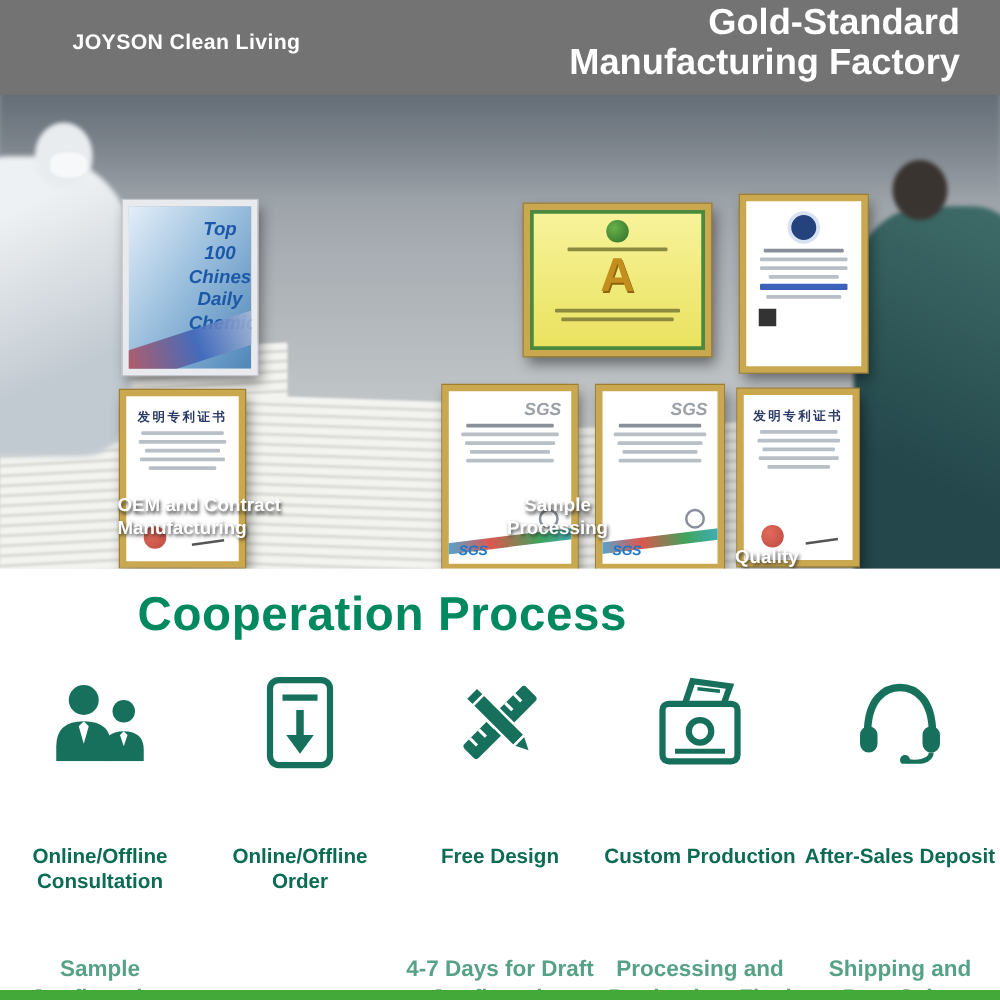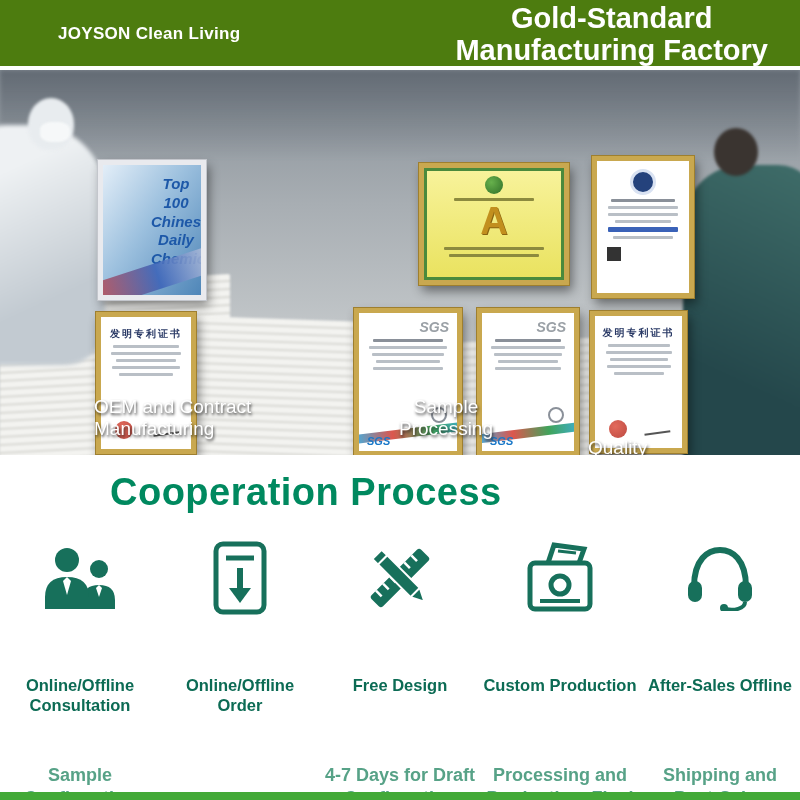--- a/index.html
+++ b/index.html
@@ -1,22 +1,22 @@
 <!DOCTYPE html>
 <html><head>
 <meta charset="utf-8">
 <style>
   * { margin:0; padding:0; box-sizing:border-box; }
   html,body { width:800px; height:800px; overflow:hidden; font-family:"Liberation Sans", sans-serif; background:#fff; }
   .page { position:relative; width:800px; height:800px; overflow:hidden; }
 
   
-  .header { position:absolute; top:0; left:0; width:800px; height:66px; background:#4d7c0f; z-index:5; }
+  .header { position:absolute; top:0; left:0; width:800px; height:76px; background:#737373; z-index:5; }
   .brand { position:absolute; left:58px; top:24px; color:#fff; font-weight:bold; font-size:17px; letter-spacing:.3px; }
-  .header-title { position:absolute; right:32px; top:3px; color:#fff; font-weight:bold; font-size:29px; line-height:1.1; text-align:center; white-space:pre-line; }
+  .header-title { position:absolute; right:32px; top:3px; color:#fff; font-weight:bold; font-size:29px; line-height:1.1; text-align:right; white-space:pre-line; }
 
   
   .photo { position:absolute; top:70px; left:0; width:800px; height:385px; overflow:hidden; background:linear-gradient(180deg,#858d95 0%,#a8aeb3 35%,#c8ccce 75%,#d8dad9 100%); }
   .photo-top-shade { position:absolute; top:0; left:0; width:800px; height:90px; background:linear-gradient(180deg,rgba(70,78,88,.55),rgba(70,78,88,0)); filter:blur(2px); }
   .worker-left-coat { position:absolute; left:-25px; top:55px; width:130px; height:240px; background:linear-gradient(155deg,#eef1f3 20%,#c2cad1 70%); border-radius:30px 70px 40px 0; filter:blur(2px); }
   .worker-left-head { position:absolute; left:28px; top:28px; width:46px; height:52px; background:#e8ecef; border-radius:50% 50% 45% 45%; filter:blur(1.5px); }
   .worker-left-mask { position:absolute; left:40px; top:52px; width:30px; height:20px; background:#f6f8f9; border-radius:40%; filter:blur(1px); }
   .worker-right-body { position:absolute; right:-18px; top:95px; width:135px; height:300px; background:linear-gradient(205deg,#3f6d69,#24474b 70%); border-radius:60px 40px 0 0; filter:blur(1.5px); }
   .worker-right-head { position:absolute; right:42px; top:58px; width:44px; height:48px; background:#3a3430; border-radius:50%; filter:blur(1.5px); }
   .stack { position:absolute; background:repeating-linear-gradient(180deg,#f3f3f0 0 6px,#d9d9d4 6px 8px); filter:blur(1px); transform:skewY(-3deg); border-radius:2px; }
@@ -64,21 +64,21 @@
   .c6-tag { text-align:center; color:#8a9099; font-size:6px; margin-top:2px; }
 
   .cert.c7 { left:354px; top:238px; width:108px; height:148px; }
   .cert.c8 { left:477px; top:238px; width:102px; height:148px; }
   .sgs-top { text-align:right; padding:6px 8px 0 0; color:#9aa0a6; font-weight:bold; font-style:italic; font-size:14px; }
   .sgs-wave { position:absolute; left:-6px; bottom:14px; width:120%; height:9px; background:linear-gradient(90deg,#2aa8e0,#d8443a,#2a9a4a,#2aa8e0); transform:rotate(-7deg); opacity:.9; }
   .sgs-bottom { position:absolute; left:8px; bottom:4px; color:#1a78c8; font-weight:bold; font-style:italic; font-size:11px; }
   .sgs-stamp { position:absolute; right:10px; bottom:28px; width:16px; height:16px; border-radius:50%; border:2px solid #8a9099; }
 
   
-  .caption { position:absolute; color:#fff; font-weight:normal; font-size:19px; line-height:1.18; white-space:pre-line; text-shadow:1px 2px 3px rgba(30,30,30,.85); }
+  .caption { position:absolute; color:#fff; font-weight:bold; font-size:15px; line-height:1.18; white-space:pre-line; text-shadow:1px 2px 3px rgba(30,30,30,.85); }
   .cap-left { left:94px; top:396px; text-align:left; }
   .cap-mid { left:386px; top:396px; width:120px; text-align:center; }
   .cap-right { left:588px; top:396px; width:130px; text-align:left;margin-top:41px; }
 
   
   .process { position:absolute; top:455px; left:0; width:800px; height:345px; background:#fff; }
   .process-title { margin:16px 0 0 110px; font-size:38px; font-weight:bold; color:#00895F; letter-spacing:.5px; }
   .steps { display:flex; margin-top:22px; }
   .step { width:160px; display:flex; flex-direction:column; align-items:center; text-align:center; padding:0 2px;gap:45px; }
   .icon-box { height:84px; display:flex; align-items:center; justify-content:center; color:#17705B; }
@@ -271,21 +271,21 @@
       <div class="step">
         <div class="icon-box">
           <svg width="72" height="66" viewBox="0 0 72 66" fill="none" stroke="currentColor">
             <path d="M10 42 C10 14 24 5 36 5 C48 5 62 14 62 42" stroke-width="6"></path>
             <rect x="4" y="36" width="14" height="21" rx="7" fill="currentColor" stroke="none"></rect>
             <rect x="54" y="36" width="14" height="21" rx="7" fill="currentColor" stroke="none"></rect>
             <path d="M61 57 C61 64 49 66 42 64" stroke-width="4"></path>
             <circle cx="40" cy="63" r="4" fill="currentColor" stroke="none"></circle>
           </svg>
         </div>
-        <div class="step-label">After-Sales Offline</div>
+        <div class="step-label">After-Sales Deposit</div>
         <div class="step-sub">Shipping and
 Post-Sales
 Tracking</div>
       </div>
 
     </div>
   </div>
 
   <div class="footer-bar"></div>
 </div>

